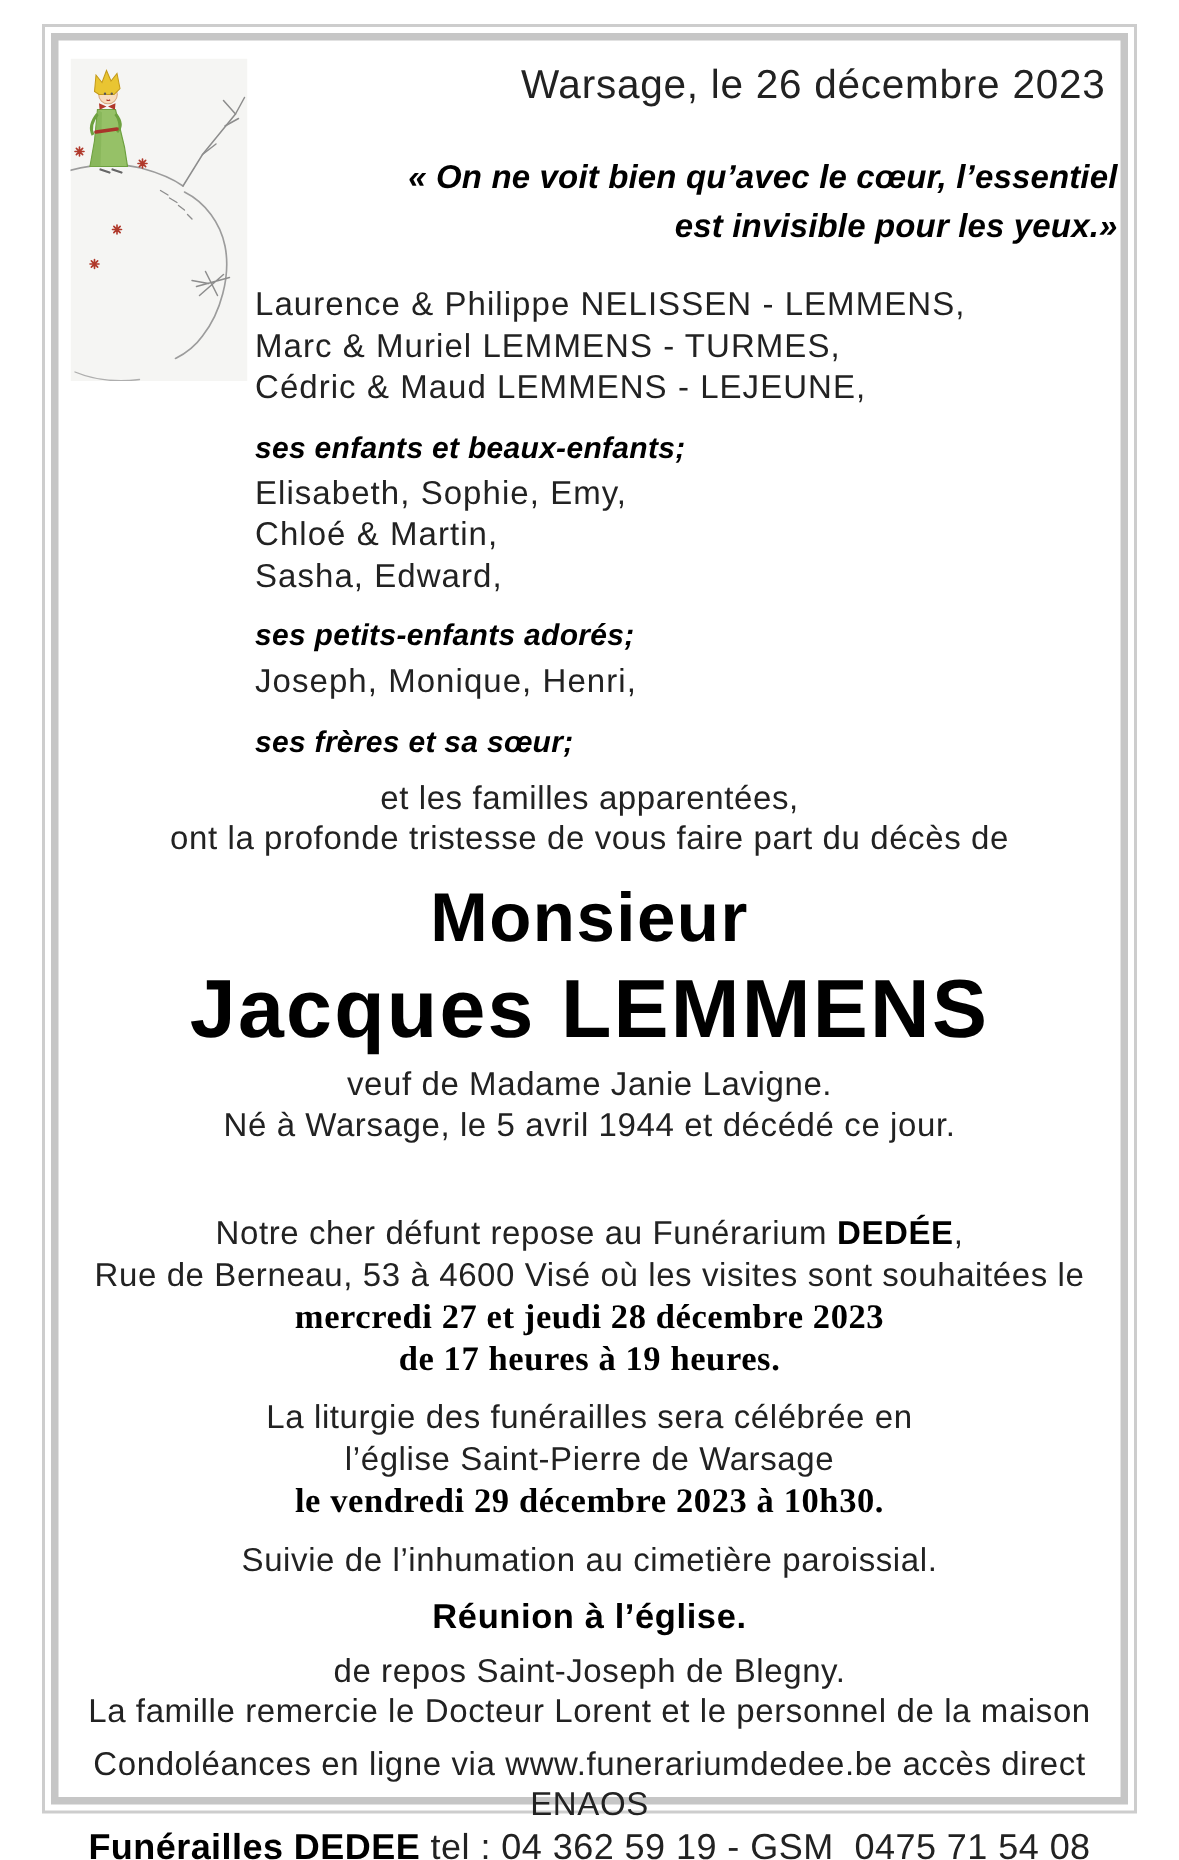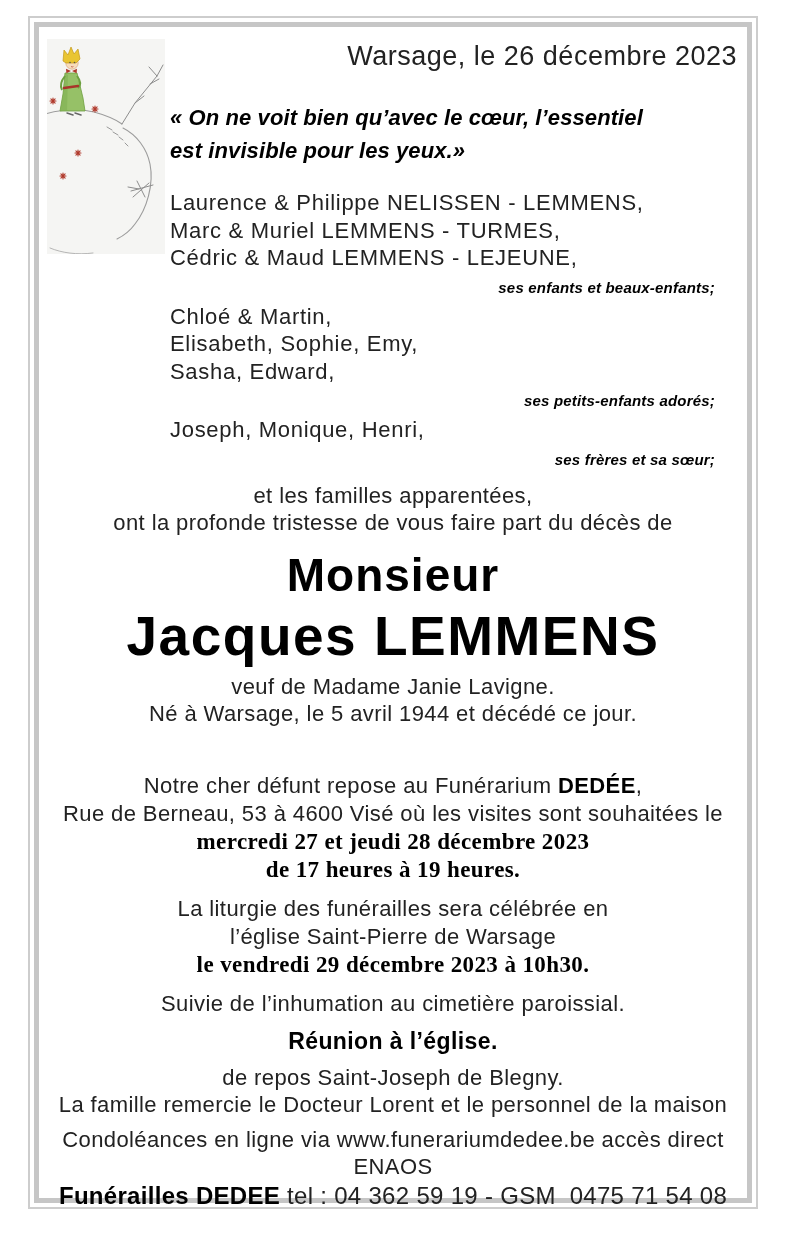--- a/index.html
+++ b/index.html
@@ -22,29 +22,29 @@
   .content { position:absolute; inset:0; padding-top:10px; }
 
   .prince-svg { position:absolute; left:8px; top:12px; width:118px; height:215px; }
 
   .top-col { margin-left:131px; margin-right:2px; }
   .dateline {
     margin-top:2px; text-align:right; padding-right:8px;
     font-size:27px; line-height:34px; letter-spacing:0.5px; color:#222;
   }
   .quote {
-    margin-top:28px; text-align:left;
+    margin-top:28px; text-align:right;
     font-weight:bold; font-style:italic; font-size:22px; line-height:33px;
     color:#000; letter-spacing:0.1px;
   }
   .names { margin-top:22px; font-size:22px; line-height:27.5px; letter-spacing:0.7px; color:#222; }
   .names .label {
-    text-align:right; padding-right:30px;
-    font-weight:bold; font-style:italic; font-size:15px; line-height:31px;
-    letter-spacing:0.2px; color:#000;
+    text-align:left; padding-right:30px;
+    font-weight:bold; font-style:italic; font-size:20px; line-height:31px;
+    letter-spacing:0.2px; color:#000;margin-top:12px;
   }
   .centered { text-align:center; font-size:22px; line-height:27.5px; letter-spacing:0.4px; color:#222; }
   .announce { margin-top:7px; }
   .title1 {
     margin:10px 0 0 0; text-align:center; font-size:46px; font-weight:bold;
     line-height:56px; letter-spacing:1px; color:#000;
   }
   .title2 {
     margin:0; text-align:center; font-size:55px; font-weight:bold;
     line-height:66px; letter-spacing:1.5px; color:#000;
@@ -126,22 +126,22 @@
           <div class="dateline">Warsage, le 26 décembre 2023</div>
           <div class="quote">
             <div>« On ne voit bien qu’avec le cœur, l’essentiel</div>
             <div>est invisible pour les yeux.»</div>
           </div>
           <div class="names">
             <div>Laurence &amp; Philippe NELISSEN - LEMMENS,</div>
             <div>Marc &amp; Muriel LEMMENS - TURMES,</div>
             <div>Cédric &amp; Maud LEMMENS - LEJEUNE,</div>
             <div class="label">ses enfants et beaux-enfants;</div>
+            <div>Elisabeth, Sophie, Emy,</div>
             <div>Chloé &amp; Martin,</div>
-            <div>Elisabeth, Sophie, Emy,</div>
             <div>Sasha, Edward,</div>
             <div class="label">ses petits-enfants adorés;</div>
             <div>Joseph, Monique, Henri,</div>
             <div class="label">ses frères et sa sœur;</div>
           </div>
         </div>
 
         <div class="centered announce">
           <div>et les familles apparentées,</div>
           <div>ont la profonde tristesse de vous faire part du décès de</div>

